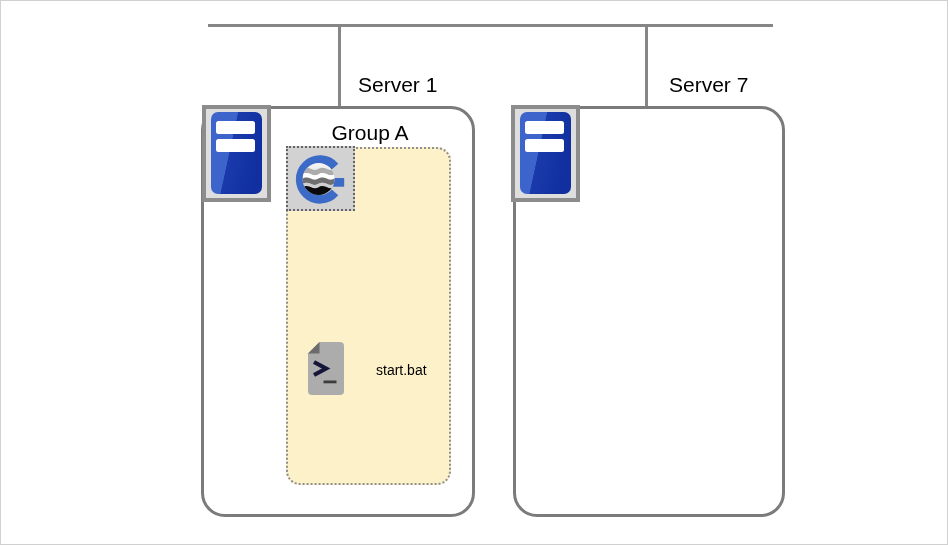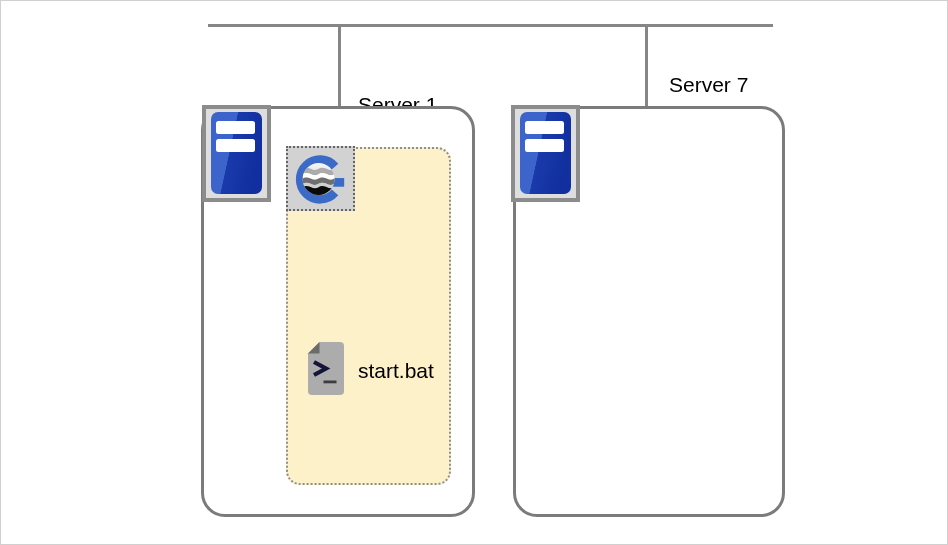--- a/index.html
+++ b/index.html
@@ -6,21 +6,21 @@
   #canvas{
     position:relative;width:948px;height:545px;box-sizing:border-box;
     background:#ffffff;border:1px solid #d0d0d0;overflow:hidden;
     font-family:"Liberation Sans", sans-serif;color:#000;
   }
   .line{position:absolute;background:#868686;}
   #bus{left:207px;top:23px;width:565px;height:3px;}
   #drop1{left:337px;top:23px;width:3px;height:83px;}
   #drop2{left:644px;top:23px;width:3px;height:83px;}
   .server-label{position:absolute;font-size:21px;line-height:21px;white-space:nowrap;}
-  #server1-label{left:357px;top:73px;margin-top:20px;}
+  #server1-label{left:357px;top:73px;}
   #server2-label{left:668px;top:73px;}
   .server-box{
     position:absolute;top:105px;height:411px;box-sizing:border-box;
     background:#ffffff;border:3px solid #7b7b7b;border-radius:24px;
   }
   #server1-box{left:200px;width:274px;}
   #server2-box{left:512px;width:272px;}
   .host-icon{position:absolute;top:104px;width:69px;height:97px;}
   #host-icon-1{left:201px;}
   #host-icon-2{left:510px;}
@@ -31,21 +31,21 @@
   #group-a-box{
     position:absolute;left:285px;top:146px;width:165px;height:338px;box-sizing:border-box;
     background:#fdf1ca;border:2px dotted #8f8f8f;border-radius:14px;
   }
   #gateway-icon{
     position:absolute;left:285px;top:145px;width:69px;height:65px;box-sizing:border-box;
     background:#d2d2d2;border:2px dotted #646464;
     display:flex;align-items:center;justify-content:center;
   }
   #script-icon{position:absolute;left:306px;top:340px;width:38px;height:55px;}
-  #script-label{position:absolute;left:357px;top:359px;font-size:21px;line-height:21px;white-space:nowrap;}
+  #script-label{position:absolute;left:375px;top:359px;font-size:14px;line-height:21px;white-space:nowrap;}
   svg{display:block;}
 </style>
 </head>
 <body>
 
 <div id="canvas">
 
   <div class="line" id="bus"></div>
   <div class="line" id="drop1"></div>
   <div class="line" id="drop2"></div>
@@ -83,20 +83,21 @@
           <stop offset="1" stop-color="#112f9f"></stop>
         </linearGradient>
       </defs>
       <rect x="2" y="2" width="65" height="93" fill="#dedede" stroke="#8c8c8c" stroke-width="4"></rect>
       <rect x="9" y="7" width="51" height="82" rx="7" fill="url(#towerG2)"></rect>
       <rect x="14" y="16" width="39" height="13" rx="2.5" fill="#ffffff"></rect>
       <rect x="14" y="34" width="39" height="13" rx="2.5" fill="#ffffff"></rect>
     </svg>
   </div>
 
+  <div id="group-a-label">Group A</div>
   <div id="group-a-box"></div>
 
   <div id="gateway-icon">
     <svg viewBox="0 0 58 60" width="56" height="58">
       <defs>
         <clipPath id="sphereClip">
             <circle cx="26.5" cy="30" r="16.5"></circle>
           </clipPath>
         <linearGradient id="sphereBase" x1="0" y1="0" x2="0" y2="1">
           <stop offset="0" stop-color="#f7f7f7"></stop>

